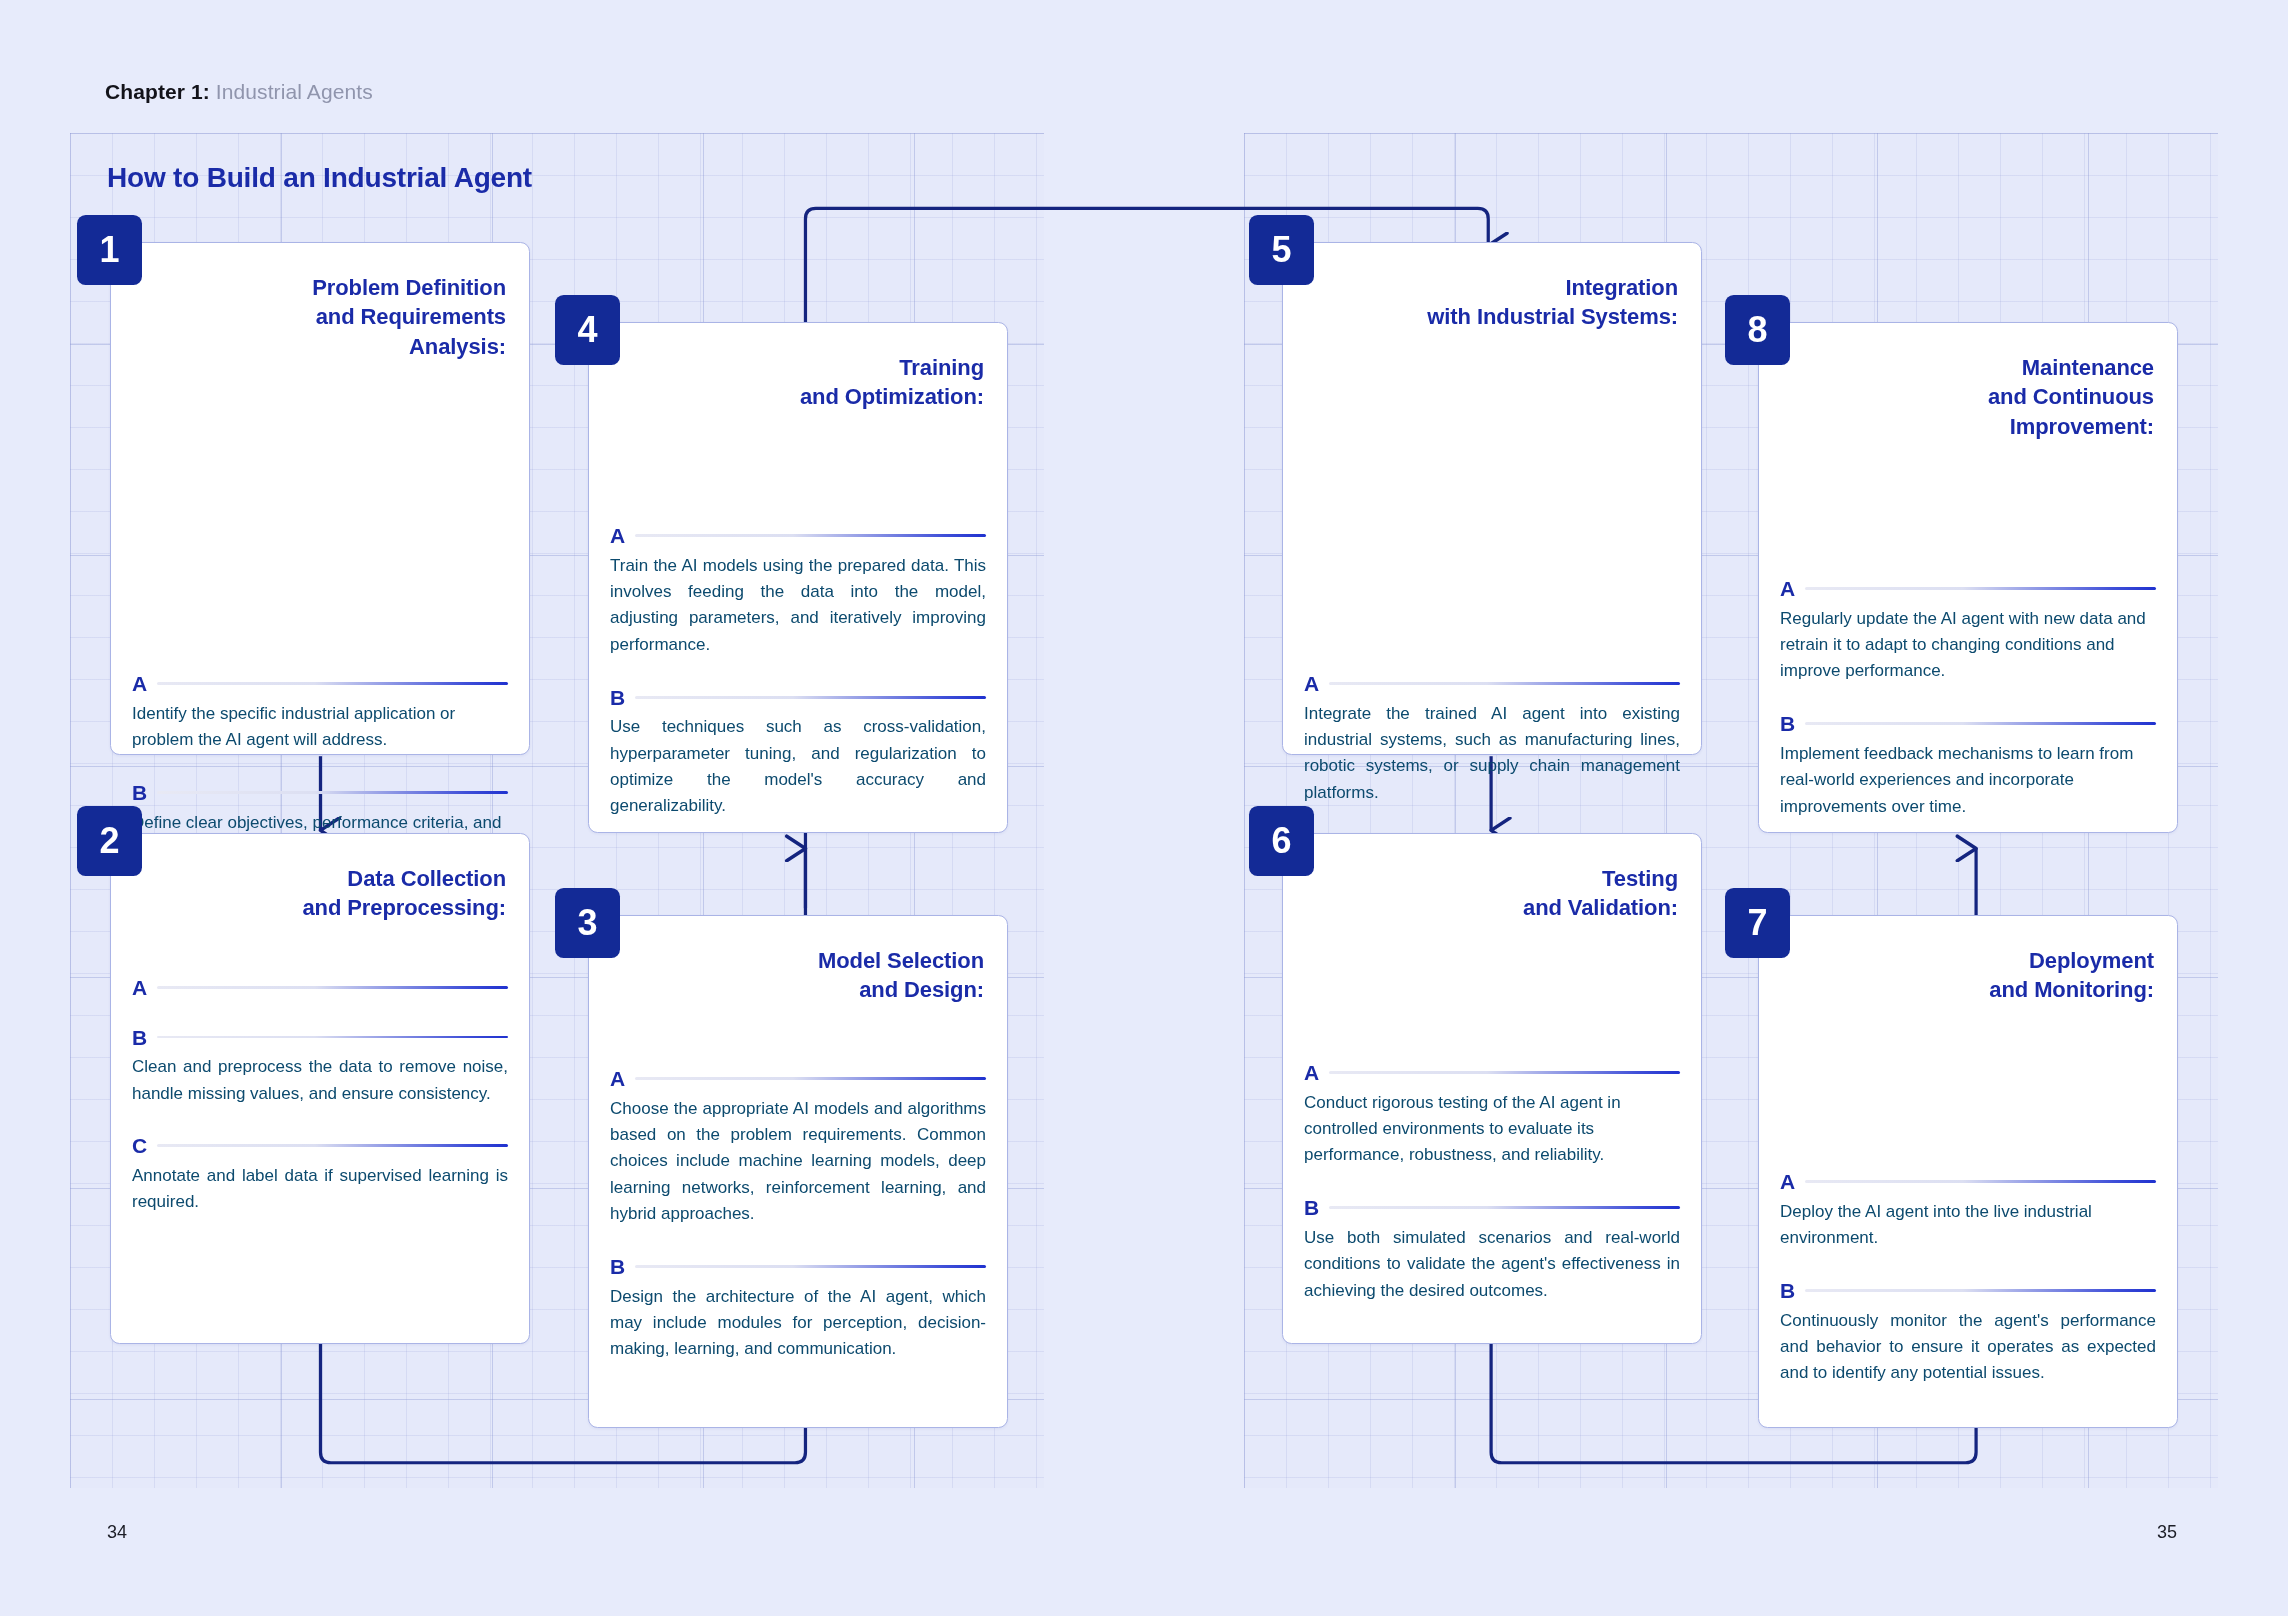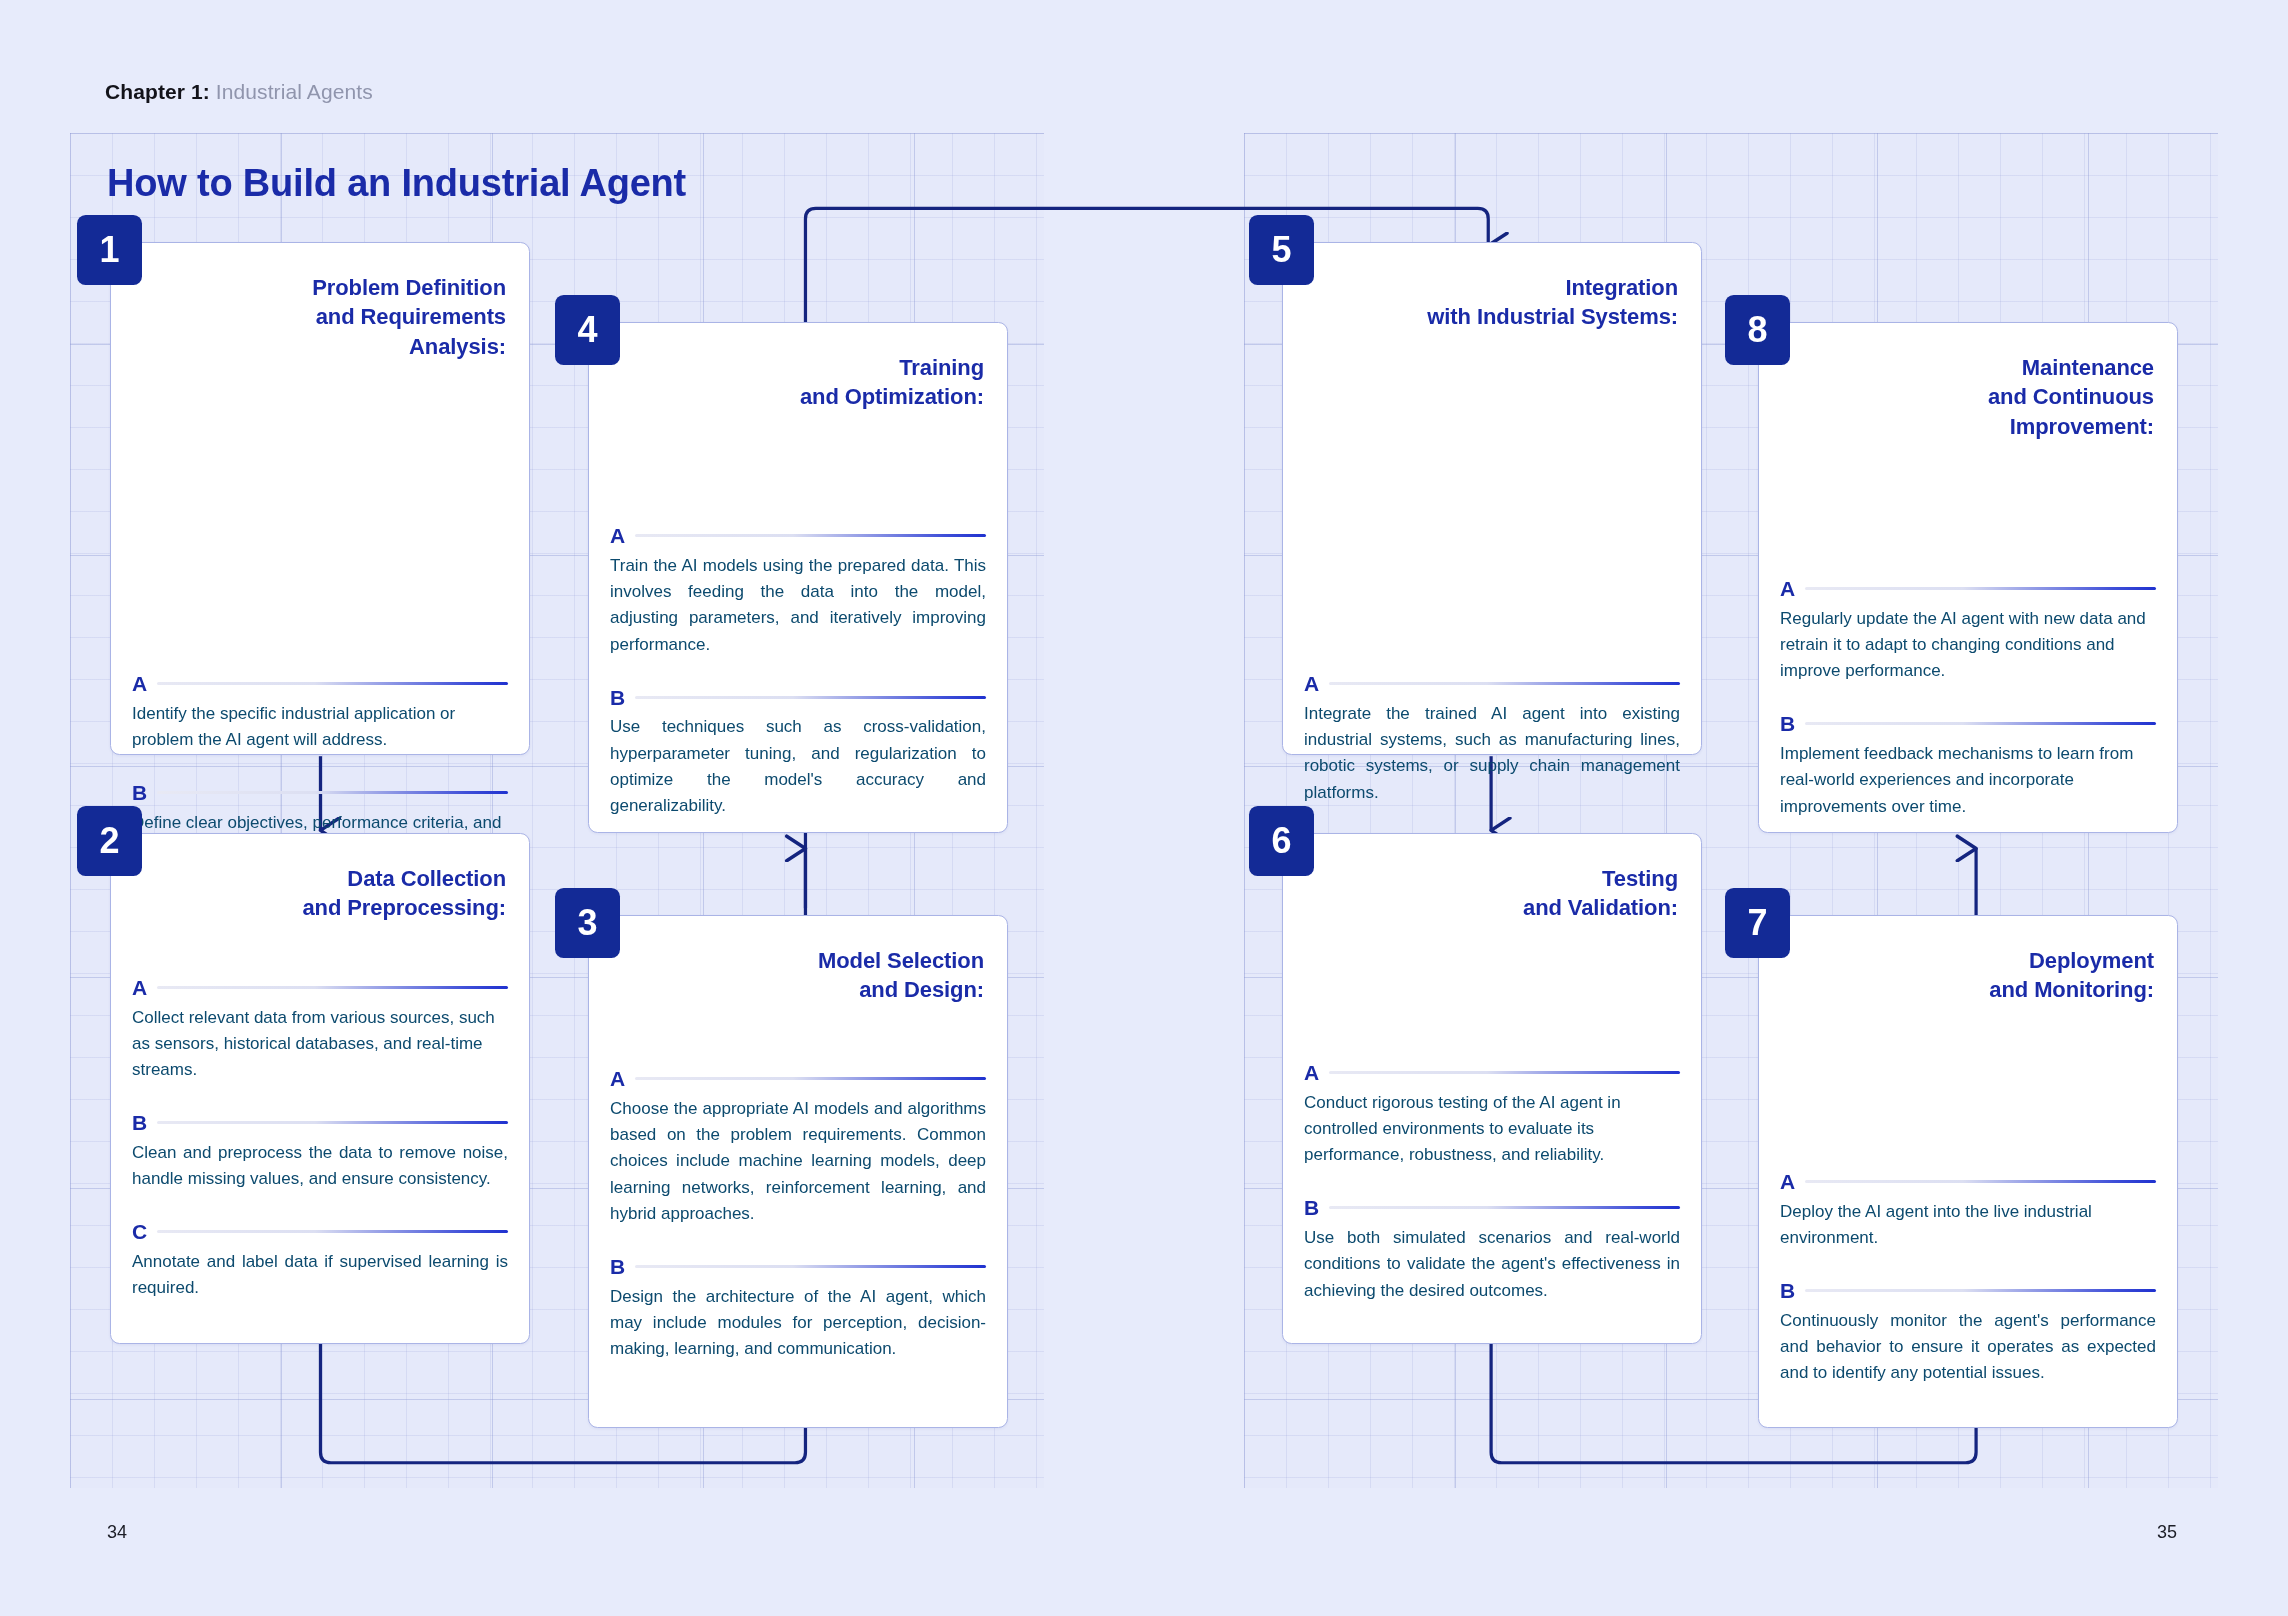--- a/index.html
+++ b/index.html
@@ -30,21 +30,21 @@
       linear-gradient(to bottom, rgba(140,152,212,.18) 1px, transparent 1px);
     background-size: 211px 211px, 211px 211px, 42px 42px, 42px 42px;
     background-position: 0 0, 0 0, 0 0, 0 0;
   }
   .sheet.left  { left: 70px;   width: 974px; }
   .sheet.right { left: 1244px; width: 974px; }
 
   
   .page-title {
     position: absolute; left: 107px; top: 162px;
-    font-size: 38px; font-weight: 700; color: #1a2ba8;
+    font-size: 28px; font-weight: 700; color: #1a2ba8;
     letter-spacing: -0.2px;
   }
 
   
   #wires { position: absolute; left: 0; top: 0; width: 2288px; height: 1617px; }
 
   
   .card {
     position: absolute;
     background: #fff;
@@ -165,21 +165,20 @@
   <div class="card" style="left:110px; top:833px; width:420px; height:511px;">
     <div class="badge">2</div>
     <div class="card-title">Data Collection
 and Preprocessing:</div>
     <div class="items" style="top:143px;">
       <div class="item">
         <div class="item-head">
           <div class="item-letter">A</div>
           <div class="item-rule"></div>
         </div>
-        <div class="item-text">Collect relevant data from various sources, such as sensors, historical databases, and real-time streams.</div>
       </div>
       <div class="item">
         <div class="item-head">
           <div class="item-letter">B</div>
           <div class="item-rule"></div>
         </div>
         <div class="item-text just">Clean and preprocess the data to remove noise, handle missing values, and ensure consistency.</div>
       </div>
       <div class="item">
         <div class="item-head">

